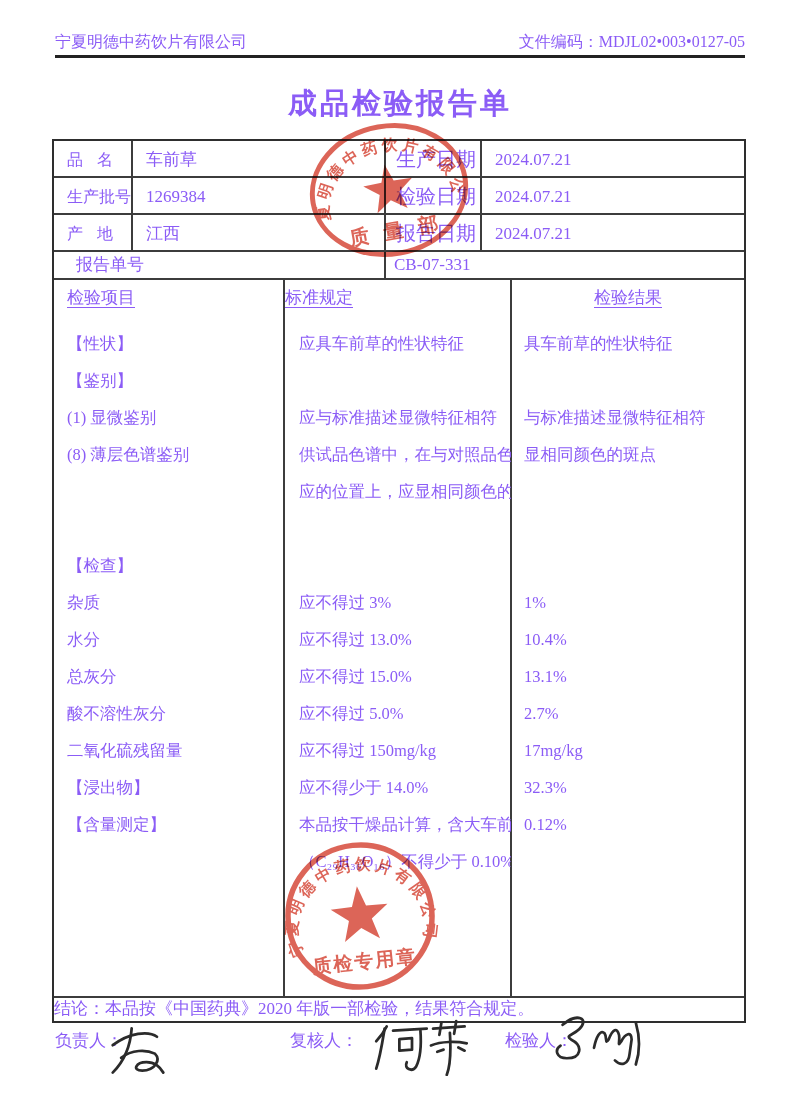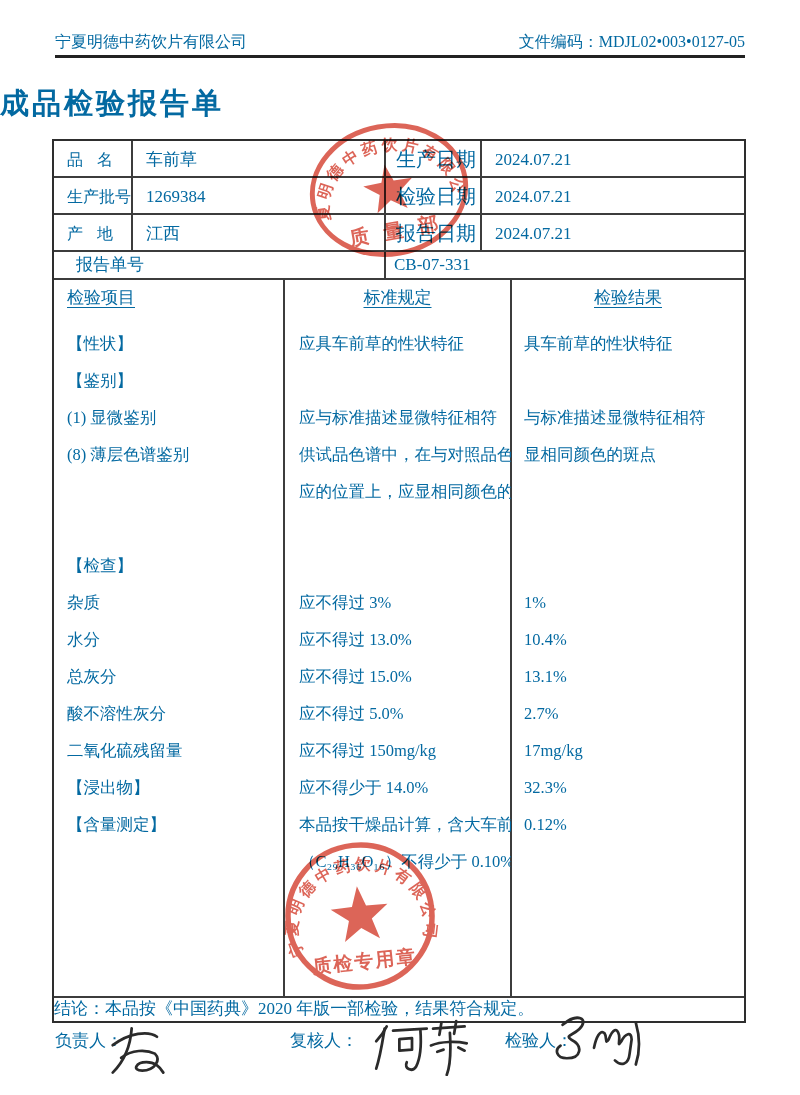--- a/index.html
+++ b/index.html
@@ -1,24 +1,24 @@
 <!DOCTYPE html>
 <html><head>
 <meta charset="utf-8">
 <style>
   html,body{margin:0;padding:0;background:#888;}
   .page{
     position:relative;width:800px;height:1095px;margin:0 auto;background:#ffffff;
-    font-family:"Liberation Serif","DejaVu Serif",serif;color:#0369a1;overflow:hidden;
+    font-family:"Liberation Serif","DejaVu Serif",serif;color:#8b5cf6;overflow:hidden;
   }
   
   .hdr-company{position:absolute;left:55px;top:32px;font-size:16px;line-height:20px;}
   .hdr-code{position:absolute;right:55px;top:32px;font-size:16px;line-height:20px;}
   .hdr-rule{position:absolute;left:55px;top:55px;width:690px;height:3px;background:#222;}
-  .doc-title{position:absolute;left:0;top:86px;width:100%;text-align:left;
+  .doc-title{position:absolute;left:0;top:86px;width:100%;text-align:center;
     font-size:29px;font-weight:bold;letter-spacing:3px;line-height:34px;}
   
   .doc-table{position:absolute;left:52px;top:139px;width:690px;height:880px;
     border:2.5px solid #2e2e2e;background:transparent;}
   .ig{display:grid;grid-template-columns:79px 253px 96px 262px;grid-template-rows:37px 37px 37px 26px;}
   .cell{box-sizing:border-box;overflow:hidden;white-space:nowrap;}
   .br{border-right:2px solid #3c3c3c;}
   .bb{border-bottom:2px solid #3c3c3c;}
   .lab{font-size:16px;line-height:37px;padding:0 18px 0 13px;}
   .jlab{text-align:justify;text-align-last:justify;}
@@ -26,21 +26,21 @@
   .lab2{font-size:20px;line-height:37px;padding-left:10px;}
   .rlab{grid-column:1/3;font-size:17px;line-height:26px;padding-left:22px;}
   .rval{grid-column:3/5;font-size:17px;line-height:26px;padding-left:8px;}
   
   .main-sec{position:absolute;left:0;top:137px;width:690px;height:718px;border-top:2px solid #3c3c3c;box-sizing:border-box;}
   .vdiv{position:absolute;top:0;bottom:0;width:2px;background:#3c3c3c;}
   .vdiv.d1{left:229px;} .vdiv.d2{left:456px;}
   .col-head{position:absolute;top:7px;font-size:17px;line-height:22px;
     text-decoration:underline;text-underline-offset:4px;}
   .ch1{left:13px;}
-  .ch2{left:231px;width:225px;text-align:center;}
+  .ch2{left:231px;width:225px;}
   .ch3{left:458px;width:232px;text-align:center;}
   .t-body{position:absolute;left:0;top:45px;width:690px;}
   .t-row{display:grid;grid-template-columns:230px 227px 233px;height:37px;}
   .t-cell{font-size:16.5px;line-height:37px;white-space:nowrap;overflow:hidden;box-sizing:border-box;}
   .t-cell.c1{padding-left:13px;}
   .t-cell.c2{padding-left:15px;}
   .t-cell.c3{padding-left:13px;}
   
   .concl{position:absolute;left:0;top:855px;width:690px;height:25px;border-top:2px solid #3c3c3c;
     box-sizing:border-box;font-size:17px;line-height:22px;white-space:nowrap;}

